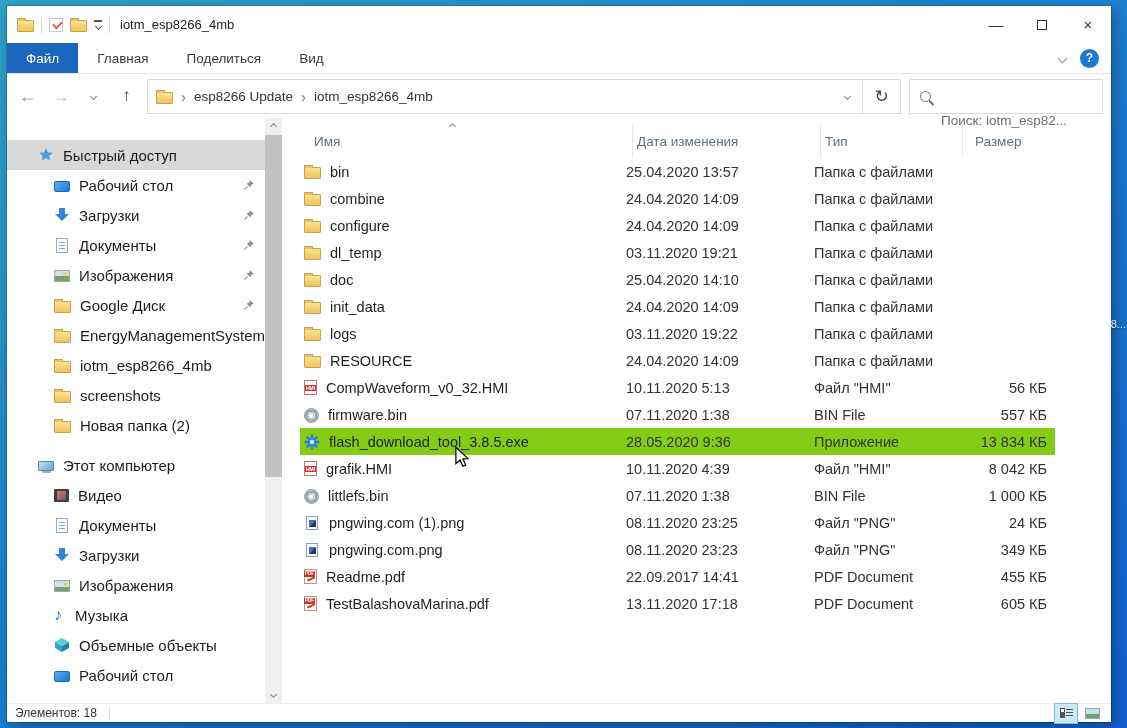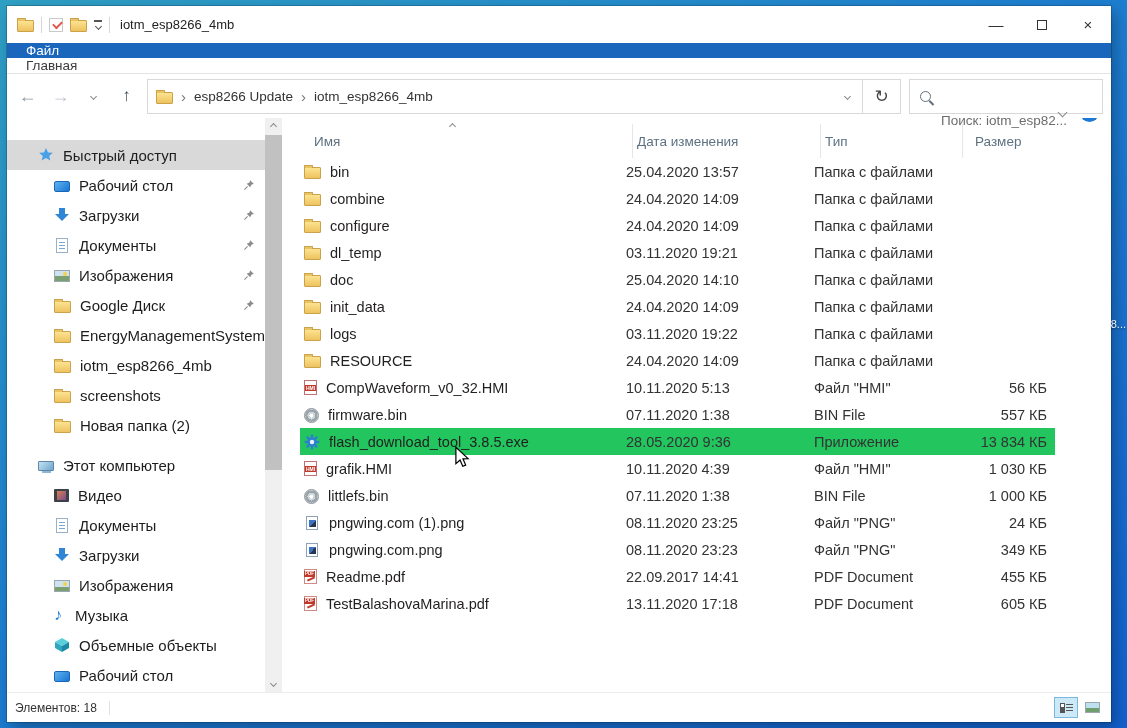--- a/index.html
+++ b/index.html
@@ -22,21 +22,21 @@
   .win-buttons { margin-left:auto; display:flex; height:100%; }
   .win-btn { width:46px; height:100%; display:flex; align-items:center; justify-content:center;
              font-size:15px; color:#333; cursor:default; }
   .win-btn .maxbox { width:10px; height:10px; border:1px solid #333; }
   .qat-dd { display:flex; flex-direction:column; align-items:center; }
   .qat-dd .bar { width:8px; height:1.5px; background:#555; margin-bottom:2px; }
   .checkbox-ic { width:14px; height:14px; border:1px solid #c9c9c9; background:#fff; position:relative; }
   .checkbox-ic::after { content:""; position:absolute; left:3px; top:2px; width:7px; height:4px;
       border-left:2px solid #e2574c; border-bottom:2px solid #e2574c; transform:rotate(-45deg); }
   
-  .ribbon { height:31px; display:flex; align-items:stretch; border-bottom:1px solid #e4e4e4; background:#fff;flex-direction:column; }
+  .ribbon { height:31px; display:flex; align-items:stretch; border-bottom:1px solid #e4e4e4; background:#fff; }
   .rtab { display:flex; align-items:center; padding:0 19px; font-size:13.5px; color:#3b3b3b; }
   .rtab.active { background:var(--accent,#1a66bd); color:#fff; }
   .ribbon-right { margin-left:auto; display:flex; align-items:center; gap:14px; padding-right:12px; }
   .help-circle { width:19px; height:19px; border-radius:50%; background:#1d79d2; color:#fff;
                  font-size:12px; font-weight:bold; display:flex; align-items:center; justify-content:center; }
   .chev { display:inline-block; width:7px; height:7px; border-right:1.6px solid #8a8a8a;
           border-bottom:1.6px solid #8a8a8a; transform:rotate(45deg); }
   .chev.sm { width:5px; height:5px; }
   .chev.up { transform:rotate(-135deg); }
   
@@ -75,28 +75,28 @@
   .scroll-thumb { position:absolute; left:0; top:0; width:17px; height:62%; background:#c1c1c1; }
   
   .filelist { flex:1; padding-left:18px; padding-top:6px; position:relative; overflow:hidden; }
   .sort-ind { position:absolute; left:168px; top:6px; }
   .cols { display:flex; height:34px; align-items:center; font-size:13.5px; color:#5d7180; }
   .col { padding-left:4px; position:relative; height:100%; display:flex; align-items:center; }
   .col + .col { border-left:1px solid #e6e6e6; }
   .col-name { width:322px;margin-left:10px; } .col-date { width:188px;text-align:center; } .col-type { width:142px; } .col-size { width:103px; justify-content:flex-start; padding-left:12px; }
   .rows { font-size:14.5px; }
   .frow { display:flex; align-items:center; height:27px; width:755px; }
-  .frow.hover { background:#22c55e; }
+  .frow.hover { background:#84cc16; }
   .cell { white-space:nowrap; overflow:hidden; }
   .c-name { width:322px; display:flex; align-items:center; gap:9px; padding-left:4px; color:#211f1f; }
   .c-date { width:188px; color:#333; padding-left:4px; }
   .c-type { width:142px; color:#333; padding-left:4px; }
   .c-size { width:103px; color:#333; text-align:right; padding-right:8px; }
   
-  .statusbar { height:30px; border-top:1px solid #ececec; display:flex; align-items:center;
+  .statusbar { height:19px; border-top:1px solid #ececec; display:flex; align-items:center;
                font-size:12px; color:#333; padding:0 8px; }
   .status-div { width:1px; height:14px; background:#e0e0e0; margin-left:12px; }
   .view-btns { margin-left:auto; display:flex; gap:4px; }
   .view-btn { width:22px; height:19px; display:flex; align-items:center; justify-content:center; }
   .view-btn.selected { background:#cde8f7; outline:1px solid #7ab8df; }
   .ic-details { width:13px; height:12px; position:relative; }
   .ic-details::before { content:""; position:absolute; left:0; top:1px; width:3px; height:3px; border:1px solid #555;
       box-shadow:0 5px 0 -1px #555, 0 5px 0 0 #555; background:#fff; }
   .ic-details::after { content:""; position:absolute; left:6px; top:2px; width:7px; height:1.4px; background:#555;
       box-shadow:0 3px 0 #555, 0 6px 0 #555; }
@@ -448,21 +448,21 @@
           <div class="cell c-type">Приложение</div>
           <div class="cell c-size">13 834 КБ</div>
         </div>
         <div class="frow">
           <div class="cell c-name">
               <span class="ic ic-hmi"></span>
               <span>grafik.HMI</span>
             </div>
           <div class="cell c-date">10.11.2020 4:39</div>
           <div class="cell c-type">Файл "HMI"</div>
-          <div class="cell c-size">1 030 КБ</div>
+          <div class="cell c-size">8 042 КБ</div>
         </div>
         <div class="frow">
           <div class="cell c-name">
               <span class="ic ic-disc"></span>
               <span>littlefs.bin</span>
             </div>
           <div class="cell c-date">07.11.2020 1:38</div>
           <div class="cell c-type">BIN File</div>
           <div class="cell c-size">1 000 КБ</div>
         </div>

